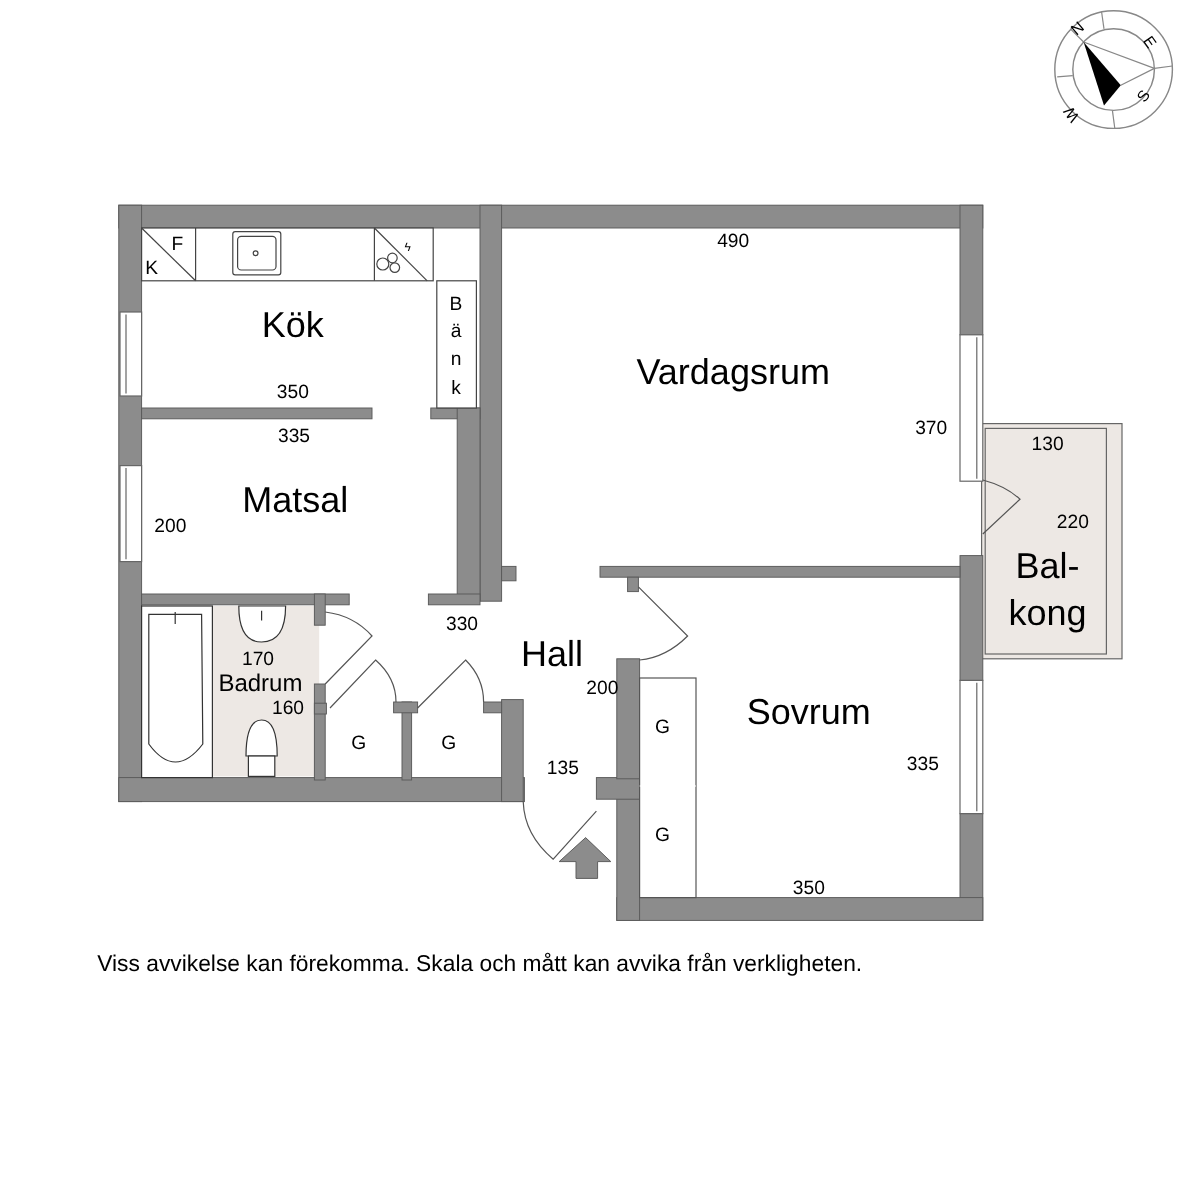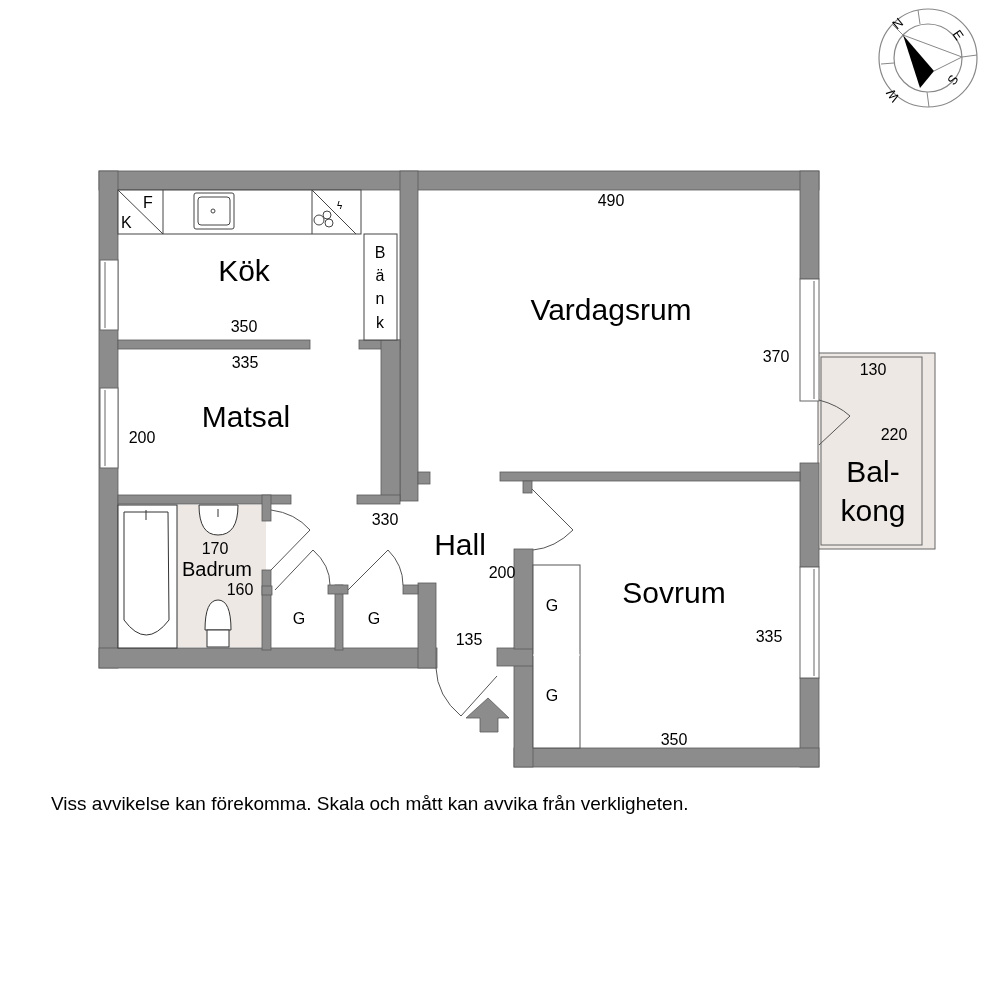--- a/index.html
+++ b/index.html
@@ -1,18 +1,18 @@
 <!DOCTYPE html>
 <html><head>
 <meta charset="utf-8">
 <style>
   html, body { margin: 0; padding: 0; background: #ffffff; }
   body { width: 992px; height: 992px; position: relative; overflow: hidden; font-family: "Liberation Sans", sans-serif; }
   svg text { font-family: "Liberation Sans", sans-serif; fill: #000; }
-  .disclaimer { position: absolute; left: 51px; top: 793px; font-size: 19px; color: #000; white-space: nowrap; }
+  .disclaimer { position: absolute; left: 81px; top: 793px; font-size: 19px; color: #000; white-space: nowrap; }
 </style>
 </head>
 <body>
 
 <svg width="992" height="992" viewBox="0 0 992 992" style="position:absolute;left:0;top:0;">
 
   <g transform="translate(928,58)">
     <circle r="49" fill="none" stroke="#888" stroke-width="1.2"></circle>
     <circle r="34" fill="none" stroke="#888" stroke-width="1.2"></circle>
     <line x1="-25" y1="-23" x2="-36" y2="-34" stroke="#888" stroke-width="1"></line>

